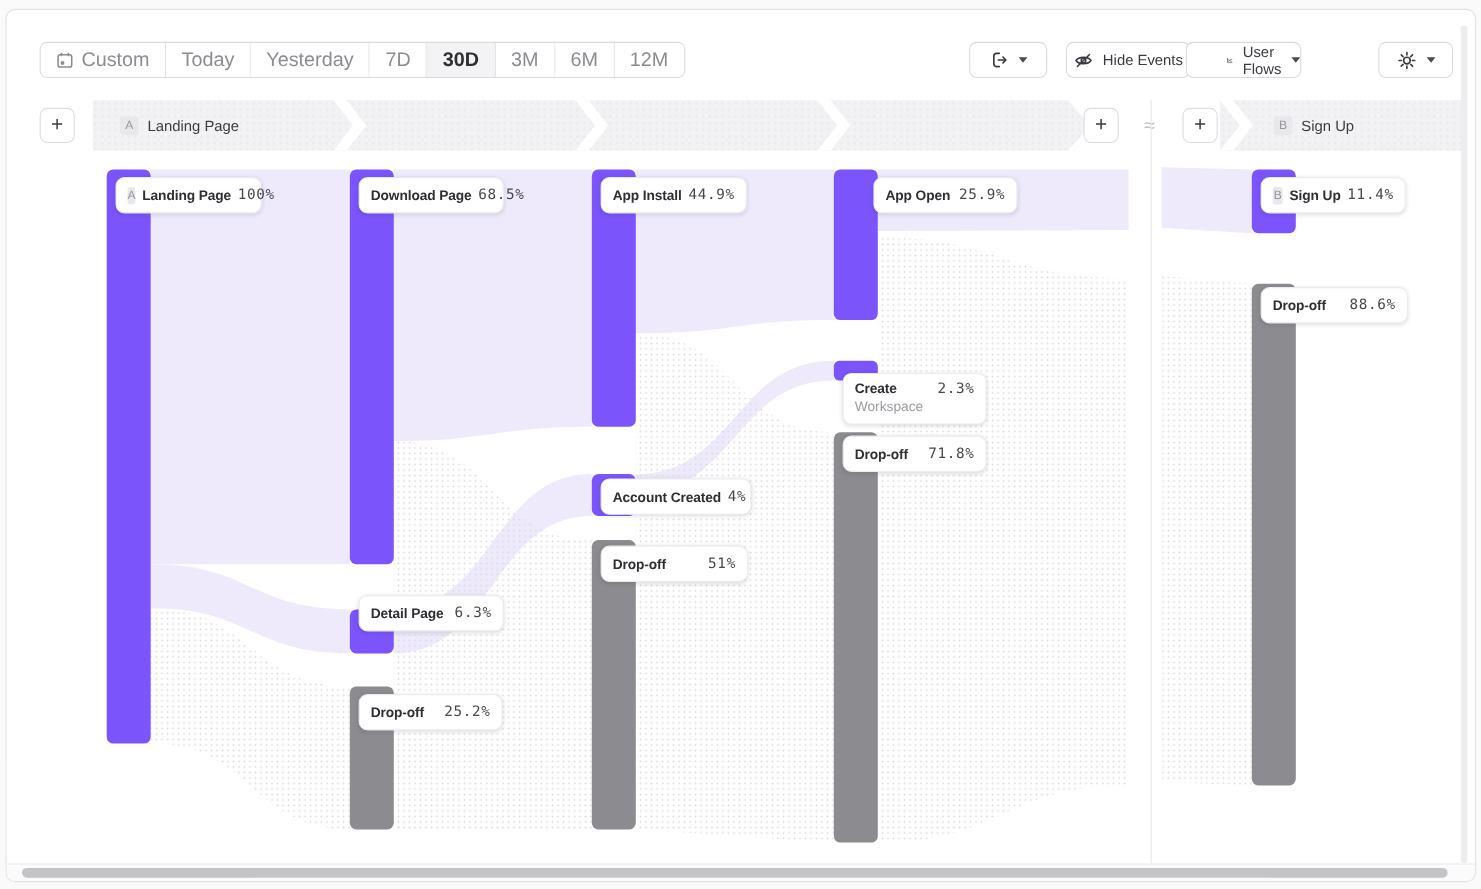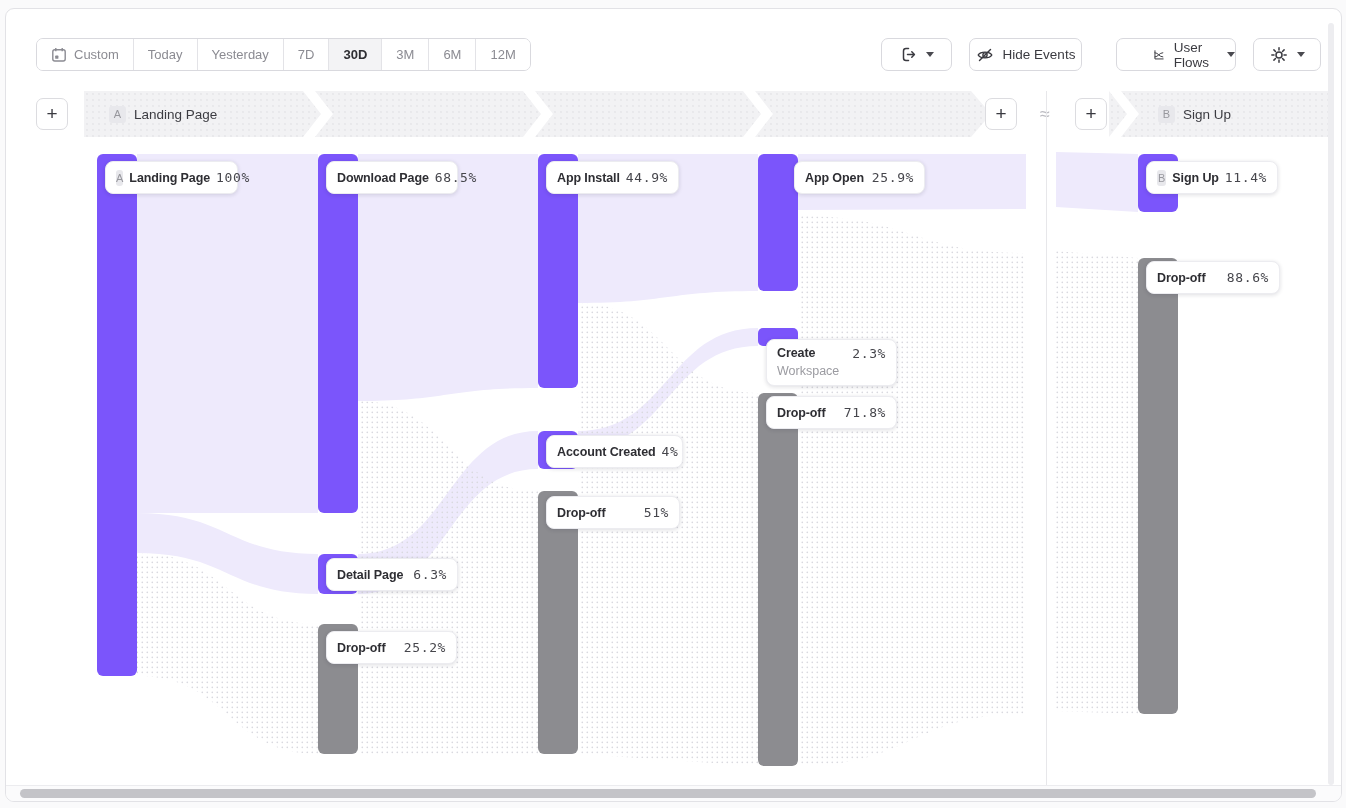--- a/index.html
+++ b/index.html
@@ -2,21 +2,21 @@
 <html><head>
 <meta charset="utf-8">
 <style>
   * { margin:0; padding:0; box-sizing:border-box; }
   html,body { width:1346px; height:808px; background:#fafafb; font-family:"Liberation Sans", sans-serif; overflow:hidden; }
   .stage { position:relative; width:1346px; height:808px; }
   .card { position:absolute; left:5px; top:8px; width:1337px; height:794px; background:#ffffff; border:1px solid #e2e2e6; border-radius:9px; overflow:hidden; }
 
   
   .seg { position:absolute; left:30px; top:29px; height:33px; display:flex; border:1px solid #d9d9de; border-radius:7px; overflow:hidden; background:#fff; }
-  .seg-item { display:flex; align-items:center; gap:7px; padding:0 14px; font-size:13px; color:#8b8b92; border-right:1px solid #e3e3e7; cursor:pointer; background:#fff; }
+  .seg-item { display:flex; align-items:center; gap:7px; padding:0 14px; font-size:18px; color:#8b8b92; border-right:1px solid #e3e3e7; cursor:pointer; background:#fff; }
   .seg-item:last-child { border-right:none; }
   .seg-item.active { background:#f3f3f5; color:#2e2e33; font-weight:bold; }
   .tbtn { position:absolute; top:29px; height:33px; display:flex; align-items:center; justify-content:center; gap:9px; border:1px solid #d9d9de; border-radius:7px; background:#fff; font-size:13.5px; color:#3a3a40; font-weight:500; cursor:pointer; }
   .caret { width:0; height:0; border-left:4.5px solid transparent; border-right:4.5px solid transparent; border-top:5px solid #4a4a50; }
   .icon-svg { display:block; }
 
   
   .plus-btn { position:absolute; width:32px; height:32px; top:89px; border:1px solid #dcdce0; border-radius:7px; background:#fff; color:#3a3a40; font-size:19px; line-height:29px; text-align:center; cursor:pointer; font-weight:400; }
   .band { position:absolute; top:82px; height:46px; background-color:#f2f2f4; background-image:radial-gradient(rgba(70,70,85,0.055) 1px, transparent 1px); background-size:6px 6px; }
   .band-left { left:78px; width:907px; clip-path:polygon(0 0, calc(100% - 20px) 0, 100% 50%, calc(100% - 20px) 100%, 0 100%); }
@@ -96,21 +96,21 @@
 
     <div class="tbtn" style="left:963px; width:113px;">
       <svg class="icon-svg" width="18" height="18" viewBox="0 0 18 18" fill="none" stroke="#3a3a40" stroke-width="1.4" stroke-linecap="round">
           <path d="M2.2 9 C4.5 5.2 13.5 5.2 15.8 9 C13.5 12.8 4.5 12.8 2.2 9 Z"></path>
           <circle cx="9" cy="9" r="2.1"></circle>
           <line x1="3.5" y1="14.5" x2="14.5" y2="3.5"></line>
         </svg>
       <span>Hide Events</span>
     </div>
 
-    <div class="tbtn" style="left:1110px; width:120px;padding-left:36px;">
+    <div class="tbtn" style="left:1072px; width:105px;padding-left:36px;">
       <svg class="icon-svg" width="18" height="18" viewBox="0 0 18 18" fill="none" stroke="#3a3a40" stroke-width="1.5" stroke-linecap="round">
           <path d="M3 2.5 V15 H15.5"></path>
           <path d="M3 5.5 C8 5.5 9.5 12 15 12"></path>
           <path d="M3 12 C8 12 9.5 5.5 15 5.5"></path>
         </svg>
       <span>User Flows</span>
       <span class="caret"></span>
     </div>
 
     <div class="tbtn" style="left:1247px; width:68px;">
@@ -219,21 +219,21 @@
       <span class="nval">71.8%</span>
     </div>
     <div class="nlabel" style="left:540px; top:426px; width:137px;">
       <span class="nname">Account Created</span>
       <span class="nval">4%</span>
     </div>
     <div class="nlabel" style="left:540px; top:487px; width:134px;">
       <span class="nname">Drop-off</span>
       <span class="nval">51%</span>
     </div>
-    <div class="nlabel" style="left:320px; top:549px; width:132px;">
+    <div class="nlabel" style="left:320px; top:532px; width:132px;">
       <span class="nname">Detail Page</span>
       <span class="nval">6.3%</span>
     </div>
     <div class="nlabel" style="left:320px; top:622px; width:131px;">
       <span class="nname">Drop-off</span>
       <span class="nval">25.2%</span>
     </div>
     <div class="nlabel" style="left:1140px; top:152px; width:132px;">
       <span class="chip" style="width:16px;height:16px;">B</span>
       <span class="nname">Sign Up</span>

